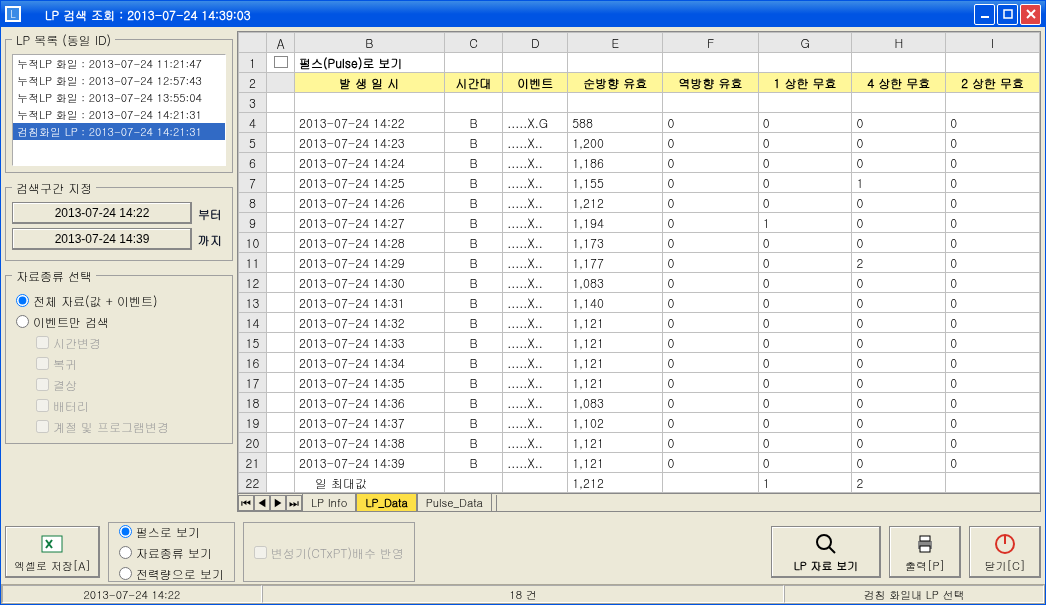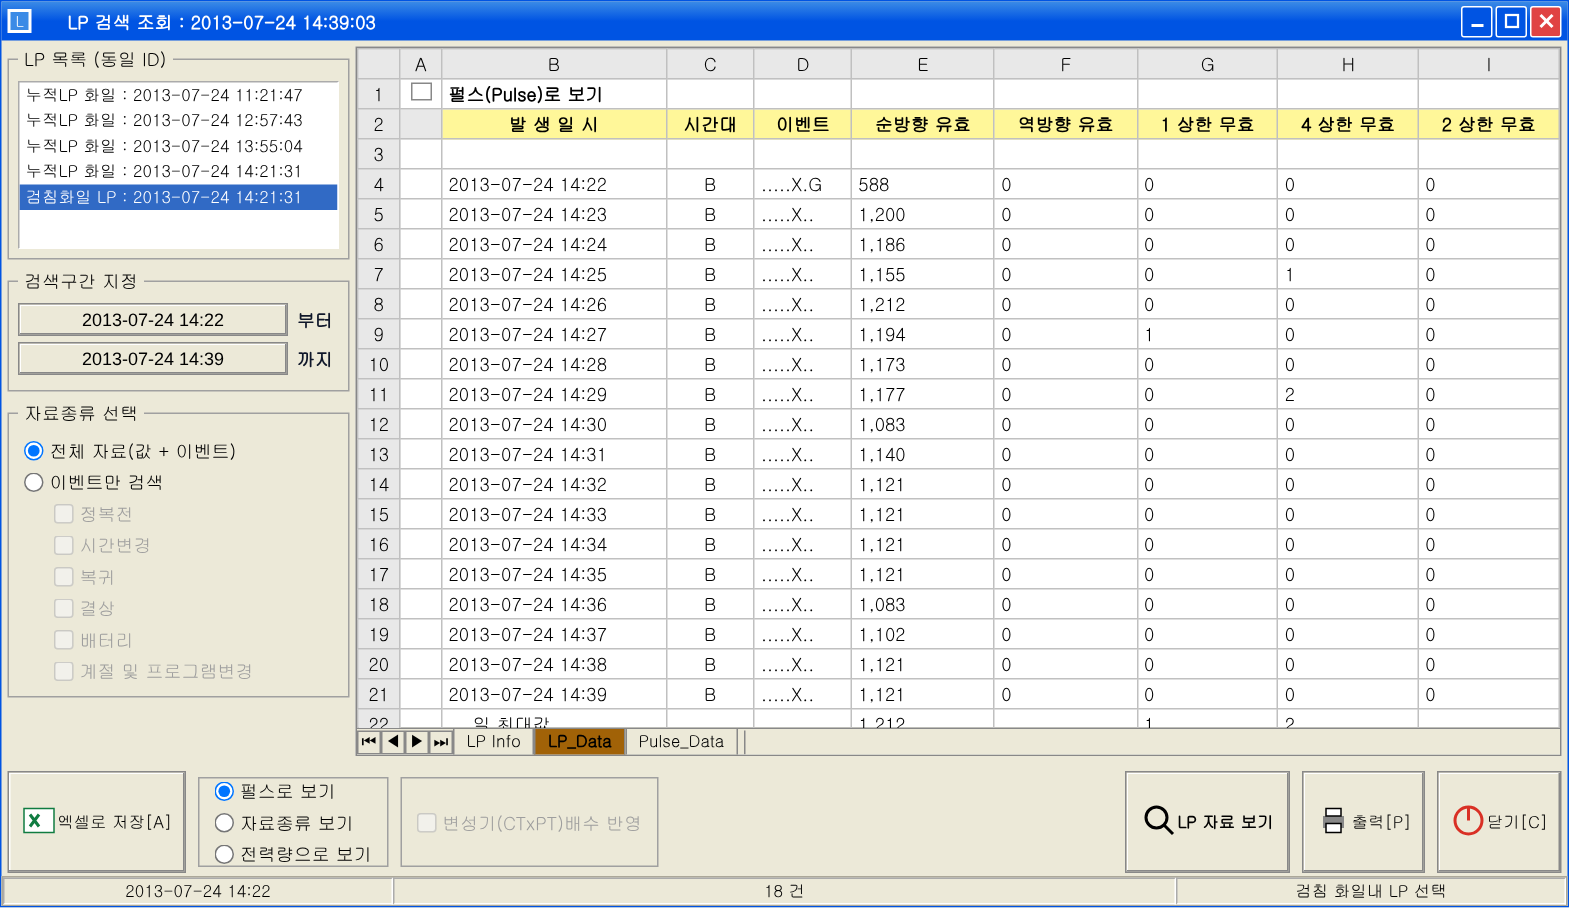--- a/index.html
+++ b/index.html
@@ -48,26 +48,26 @@
 .data-c { text-align: center; }
 .data-zero { text-align: left; padding-left: 6px; }
 .bold-cell { font-weight: bold; }
 .summary-row td { border-top: 1px solid #3333cc; }
 .summary-row td.first-data { text-align: left; padding-left: 20px; }
 
 .sheet-tabs { height: 18px; display: flex; align-items: center; border-top: 1px solid #888; background: #ece9d8; font-size: 11px; }
 .tab-nav { display: flex; }
 .tab-nav-btn { width: 16px; height: 16px; border: 1px solid #888; background: #ece9d8; display: flex; align-items: center; justify-content: center; cursor: pointer; }
 .sheet-tab { padding: 1px 8px; border: 1px solid #888; border-top: none; background: #fff; cursor: pointer; }
-.sheet-tab.active { background: #a16207; font-weight: bold; }
+.sheet-tab.active { background: #fde047; font-weight: bold; }
 .sheet-tab.inactive { background: #ece9d8; }
 .tab-scroll { flex: 1; border-left: 1px solid #888; height: 16px; background: #ece9d8; margin-left: 4px; }
 
 .bottom-area { padding: 6px 4px 2px; display: flex; gap: 8px; align-items: center; }
-.btn-box { border: 1px solid #888; background: #ece9d8; padding: 4px 8px; display: flex; flex-direction: row; align-items: center; justify-content: center; cursor: pointer; font-size: 11px; min-width: 72px; height: 68px; box-shadow: inset -1px -1px #888, inset 1px 1px #fff; }
+.btn-box { border: 1px solid #888; background: #ece9d8; padding: 4px 8px; display: flex; flex-direction: column; align-items: center; justify-content: center; cursor: pointer; font-size: 11px; min-width: 72px; height: 52px; box-shadow: inset -1px -1px #888, inset 1px 1px #fff; }
 .btn-box svg, .btn-box .icon { width: 24px; height: 24px; margin-bottom: 2px; }
 fieldset.bottom-fs { height: 60px; display: flex; flex-direction: column; justify-content: center; }
 .spacer { flex: 1; }
 
 .statusbar { height: 20px; border: 1px solid #aca899; background: #ece9d8; display: flex; align-items: center; font-size: 11px; }
 .status-cell { border: 1px inset #fff; padding: 2px 8px; height: 18px; display: flex; align-items: center; }
 
 input[type=radio], input[type=checkbox] { margin: 0; }
 .checkbox-cell { width: 14px; height: 12px; border: 1px solid #888; background: #fff; display: inline-block; }
 </style>
@@ -137,24 +137,20 @@
           <input type="radio" name="dt" checked="" style="">
           <span>전체 자료(값 + 이벤트)</span>
         </label>
         <label class="radio-row">
           <input type="radio" name="dt" style="">
           <span>이벤트만 검색</span>
         </label>
         <div class="sub-checks" id="sub-checks">
             <label class="check-row disabled">
               <input type="checkbox" disabled="" style=""> 
-              <span>정복전</span>
-            </label>
-            <label class="check-row disabled">
-              <input type="checkbox" disabled="" style=""> 
               <span>시간변경</span>
             </label>
             <label class="check-row disabled">
               <input type="checkbox" disabled="" style=""> 
               <span>복귀</span>
             </label>
             <label class="check-row disabled">
               <input type="checkbox" disabled="" style=""> 
               <span>결상</span>
             </label>

